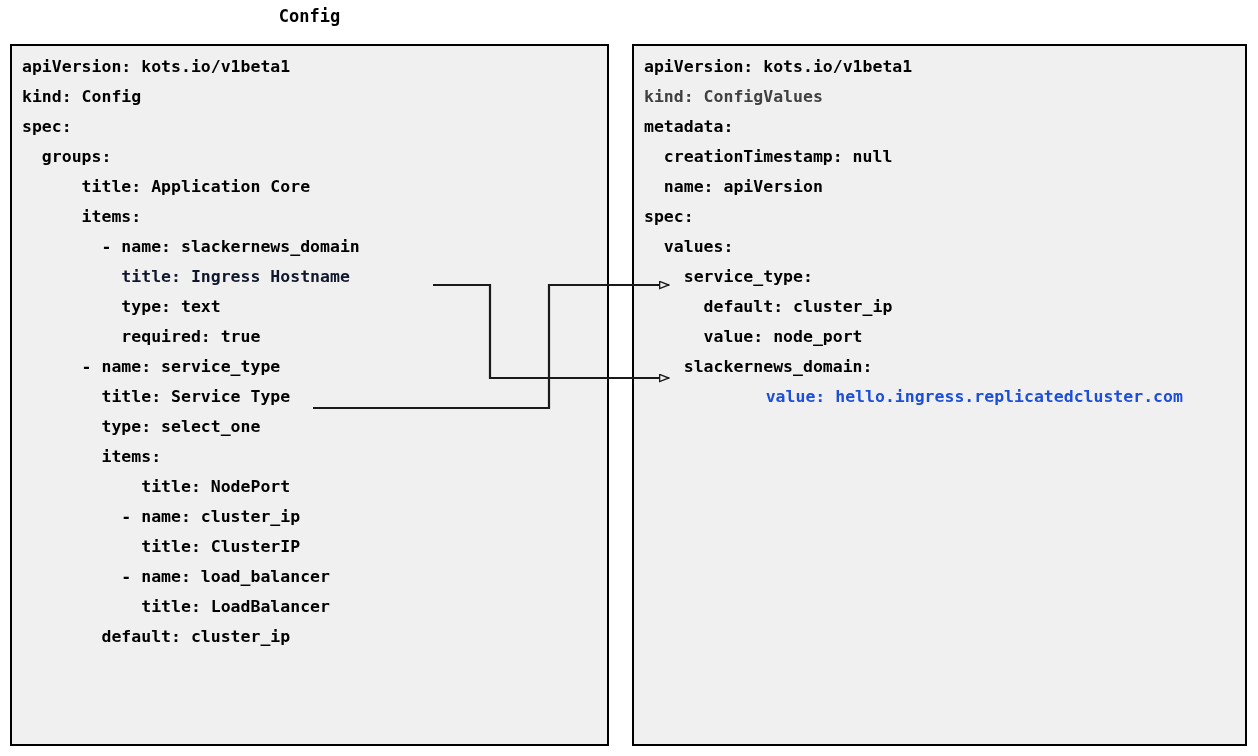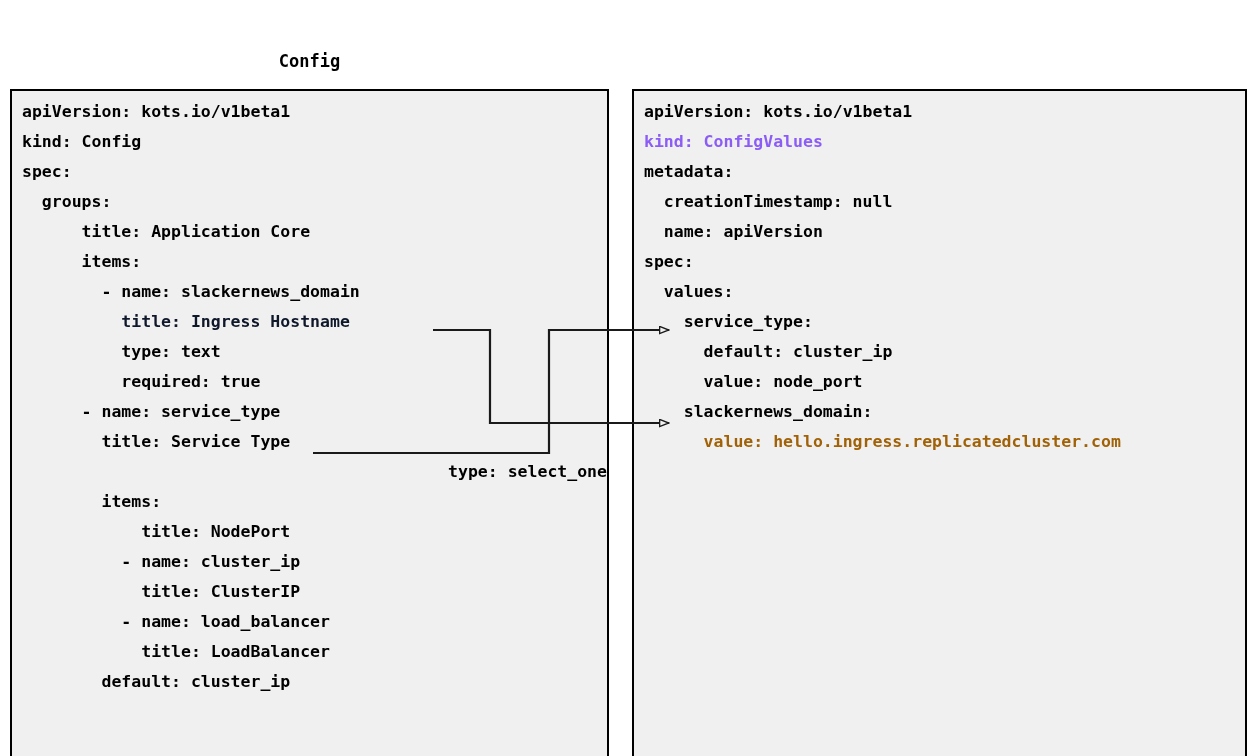--- a/index.html
+++ b/index.html
@@ -14,21 +14,20 @@
     position: relative;
     overflow: hidden;
     font-family: "DejaVu Sans Mono", "Liberation Mono", monospace;
   }
 
   .stage {
     position: absolute;
     left: 0; top: 0;
     width: 1258px;
     height: 660px;
-    margin-top: 45px;
   }
 
   
   .panel-title {
     position: absolute;
     top: 6px;
     font-family: "DejaVu Sans Mono", "Liberation Mono", monospace;
     font-size: 17px;
     font-weight: bold;
     color: #000000;
@@ -106,45 +105,45 @@
         <span class="code-line" style="color: rgb(0, 0, 0);">spec:</span>
         <span class="code-line" style="color: rgb(0, 0, 0);">  groups:</span>
         <span class="code-line" style="color: rgb(0, 0, 0);">      title: Application Core</span>
         <span class="code-line" style="color: rgb(0, 0, 0);">      items:</span>
         <span class="code-line" style="color: rgb(0, 0, 0);">        - name: slackernews_domain</span>
         <span class="code-line" style="color: #0f172a;">          title: Ingress Hostname</span>
         <span class="code-line" style="color: rgb(0, 0, 0);">          type: text</span>
         <span class="code-line" style="color: rgb(0, 0, 0);">          required: true</span>
         <span class="code-line" style="color: rgb(0, 0, 0);">      - name: service_type</span>
         <span class="code-line" style="color: rgb(0, 0, 0);">        title: Service Type</span>
-        <span class="code-line" style="color: rgb(0, 0, 0); text-align: right;">        type: select_one</span>
+        <span class="code-line" style="color: rgb(0, 0, 0);">        type: select_one</span>
         <span class="code-line" style="color: rgb(0, 0, 0);">        items:</span>
         <span class="code-line" style="color: rgb(0, 0, 0);">            title: NodePort</span>
         <span class="code-line" style="color: rgb(0, 0, 0);">          - name: cluster_ip</span>
         <span class="code-line" style="color: rgb(0, 0, 0);">            title: ClusterIP</span>
         <span class="code-line" style="color: rgb(0, 0, 0);">          - name: load_balancer</span>
         <span class="code-line" style="color: rgb(0, 0, 0);">            title: LoadBalancer</span>
         <span class="code-line" style="color: rgb(0, 0, 0);">        default: cluster_ip</span>
       </div>
   </div>
 
   <div class="code-panel" id="panel-configvalues" style="background: rgb(240, 240, 240); border-color: rgb(0, 0, 0);">
     <div class="code-body" id="configvalues-lines">
         <span class="code-line" style="color: rgb(0, 0, 0);">apiVersion: kots.io/v1beta1</span>
-        <span class="code-line" style="color: #8b5cf6;">kind: ConfigValues</span>
+        <span class="code-line" style="color: #404040;">kind: ConfigValues</span>
         <span class="code-line" style="color: rgb(0, 0, 0);">metadata:</span>
         <span class="code-line" style="color: rgb(0, 0, 0);">  creationTimestamp: null</span>
         <span class="code-line" style="color: rgb(0, 0, 0);">  name: apiVersion</span>
         <span class="code-line" style="color: rgb(0, 0, 0);">spec:</span>
         <span class="code-line" style="color: rgb(0, 0, 0);">  values:</span>
         <span class="code-line" style="color: rgb(0, 0, 0);">    service_type:</span>
         <span class="code-line" style="color: rgb(0, 0, 0);">      default: cluster_ip</span>
         <span class="code-line" style="color: rgb(0, 0, 0);">      value: node_port</span>
         <span class="code-line" style="color: rgb(0, 0, 0);">    slackernews_domain:</span>
-        <span class="code-line" style="color: #a16207;">      value: hello.ingress.replicatedcluster.com</span>
+        <span class="code-line" style="color: #1d4ed8; text-align: center;">      value: hello.ingress.replicatedcluster.com</span>
       </div>
   </div>
 
   <svg id="connector-layer" viewBox="0 0 1258 756" width="1258" height="756" xmlns="http://www.w3.org/2000/svg">
     <defs>
       <marker id="open-arrow" markerWidth="11" markerHeight="9" refX="10.2" refY="4.5" orient="auto" markerUnits="userSpaceOnUse">
         <path d="M 0.8 0.9 L 10 4.5 L 0.8 8.1 Z" fill="#f0f0f0" stroke="#1a1a1a" stroke-width="1.4" stroke-linejoin="miter"></path>
       </marker>
     </defs>
     <g id="connector-paths">

